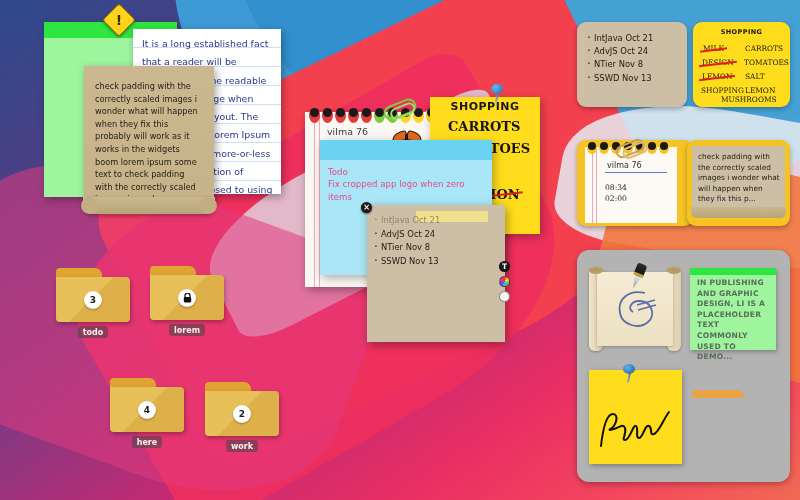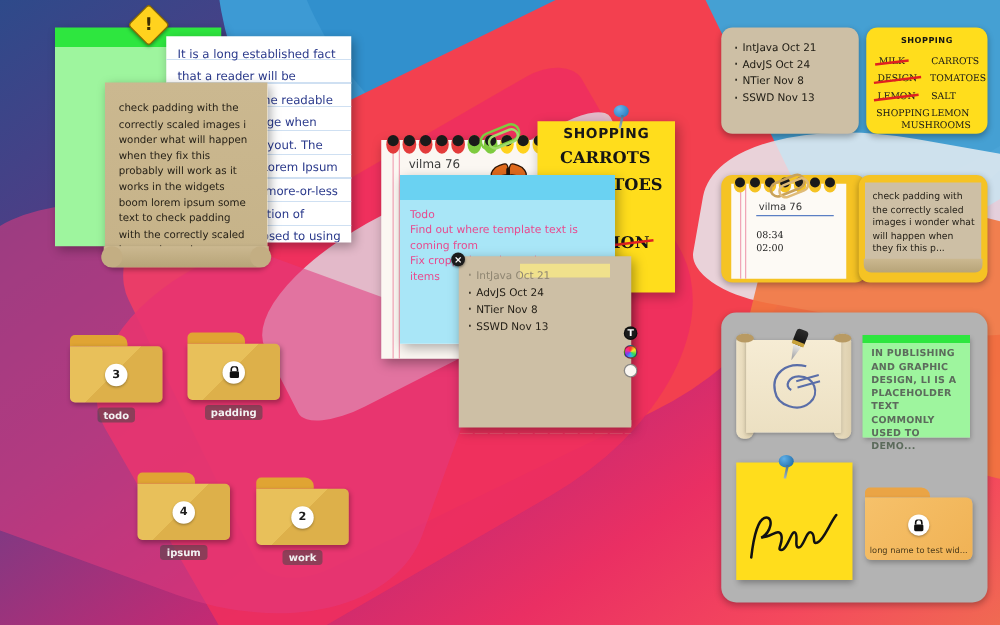--- a/index.html
+++ b/index.html
@@ -314,21 +314,20 @@
     <div class="item" style="left:22px;top:114px;">SMS</div>
   </div>
   <div class="pin" style="left:489px;top:84px;">
     <div class="head"></div>
       <div class="needle"></div>
   </div>
 
   <div id="todo-note">
     <div class="body">
       <span class="t">Todo</span>
-      <span class="t">Find out where template text is coming from</span>
       <span class="t">Fix cropped app logo when zero items</span>
     </div>
   </div>
 
   <div id="list-note">
     <div class="hl-strip"></div>
     <ul id="list-note-items">
         <li class="dim">IntJava Oct 21</li>
         <li>AdvJS Oct 24</li>
         <li>NTier Nov 8</li>
@@ -353,28 +352,28 @@
       <div class="folder" style="left: 150px; top: 266px;">
         <div class="tab"></div>
         <div class="bodyf">
           <div class="badge">
             <svg width="9" height="10" viewBox="0 0 9 10">
               <path d="M2 4V2.6A2.4 2.4 0 0 1 7 2.6V4" fill="none" stroke="#111" stroke-width="1.3"></path>
               <rect x="0.8" y="4" width="7.4" height="5.4" rx="1.1" fill="#111"></rect>
             </svg>
           </div>
         </div>
-        <div class="lbl">padding</div>
+        <div class="lbl">lorem</div>
       </div>
       <div class="folder" style="left: 110px; top: 378px;">
         <div class="tab"></div>
         <div class="bodyf">
           <div class="badge">4</div>
         </div>
-        <div class="lbl">ipsum</div>
+        <div class="lbl">here</div>
       </div>
       <div class="folder" style="left: 205px; top: 382px;">
         <div class="tab"></div>
         <div class="bodyf">
           <div class="badge">2</div>
         </div>
         <div class="lbl">work</div>
       </div>
     </div>
 
@@ -473,25 +472,16 @@
         <path d="M4 38 C6 20, 10 6, 16 6 C22 6, 20 18, 12 22 C20 22, 26 14, 28 20 C30 26, 24 32, 28 32 C33 32, 36 16, 39 18 C42 20, 38 30, 42 30 C46 30, 48 16, 52 18 C56 20, 52 28, 57 26 C62 24, 66 12, 72 4" fill="none" stroke="#111" stroke-width="2" stroke-linecap="round"></path>
       </svg>
       <div class="pin blue2" style="position:absolute;left:32px;top:-6px;">
         <div class="head"></div>
           <div class="needle"></div>
       </div>
     </div>
 
     <div id="w-folder">
       <div class="tab"></div>
-      <div class="bodyf">
-        <div class="badge">
-          <svg width="9" height="10" viewBox="0 0 9 10">
-              <path d="M2 4V2.6A2.4 2.4 0 0 1 7 2.6V4" fill="none" stroke="#111" stroke-width="1.3"></path>
-              <rect x="0.8" y="4" width="7.4" height="5.4" rx="1.1" fill="#111"></rect>
-            </svg>
-        </div>
-        <div class="lbl">long name to test wid...</div>
-      </div>
     </div>
   </div>
 
 </div>
 
 </body></html>

